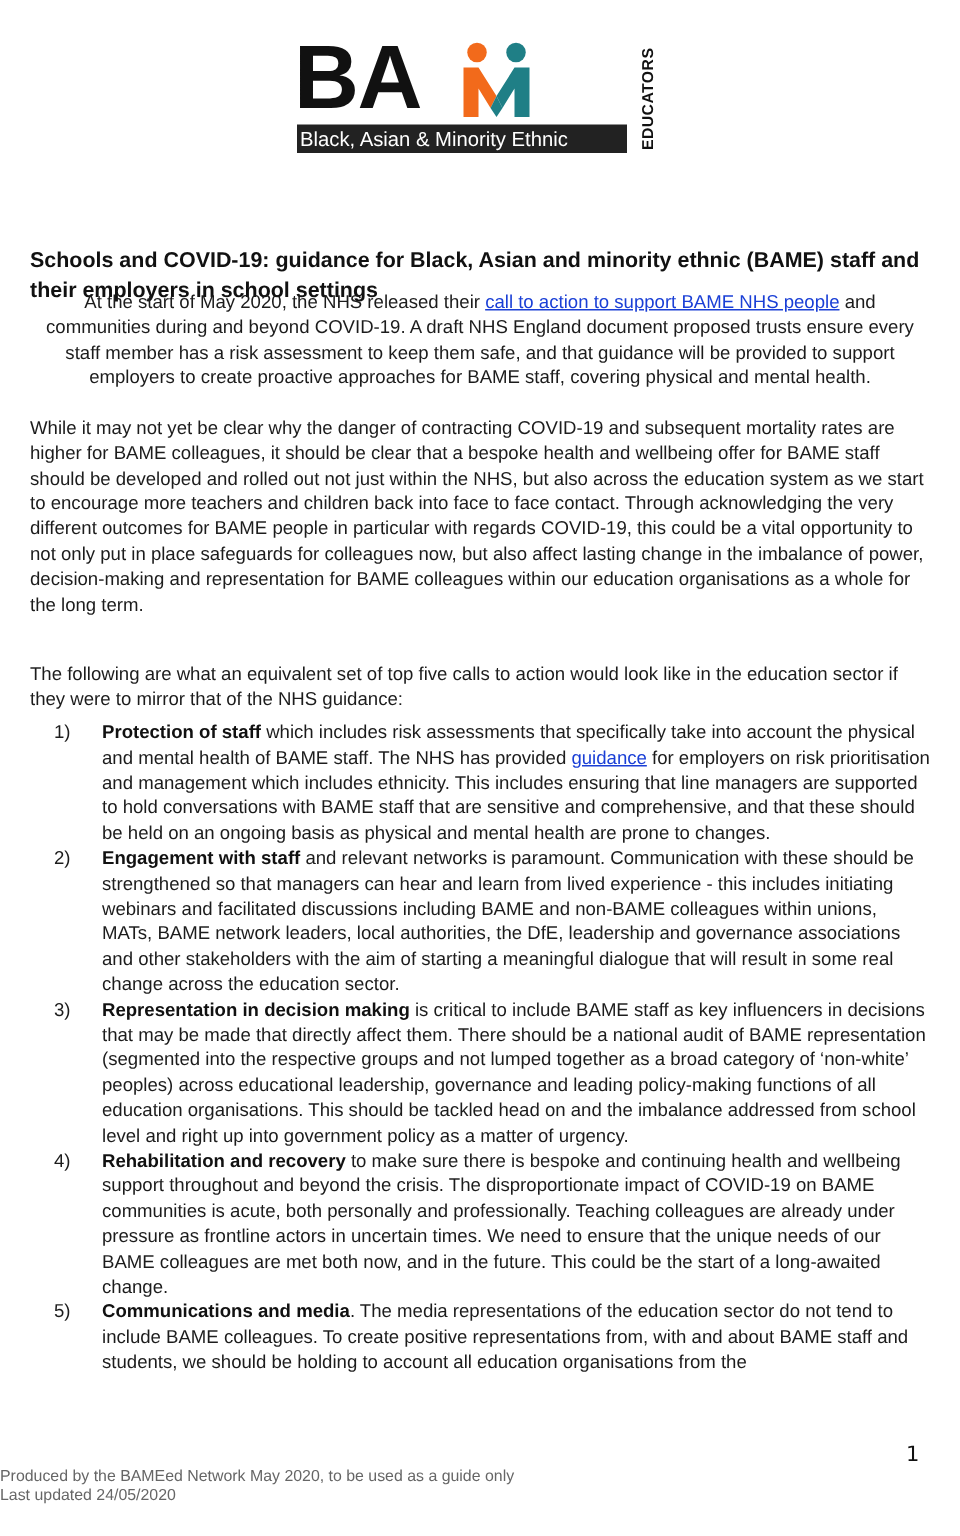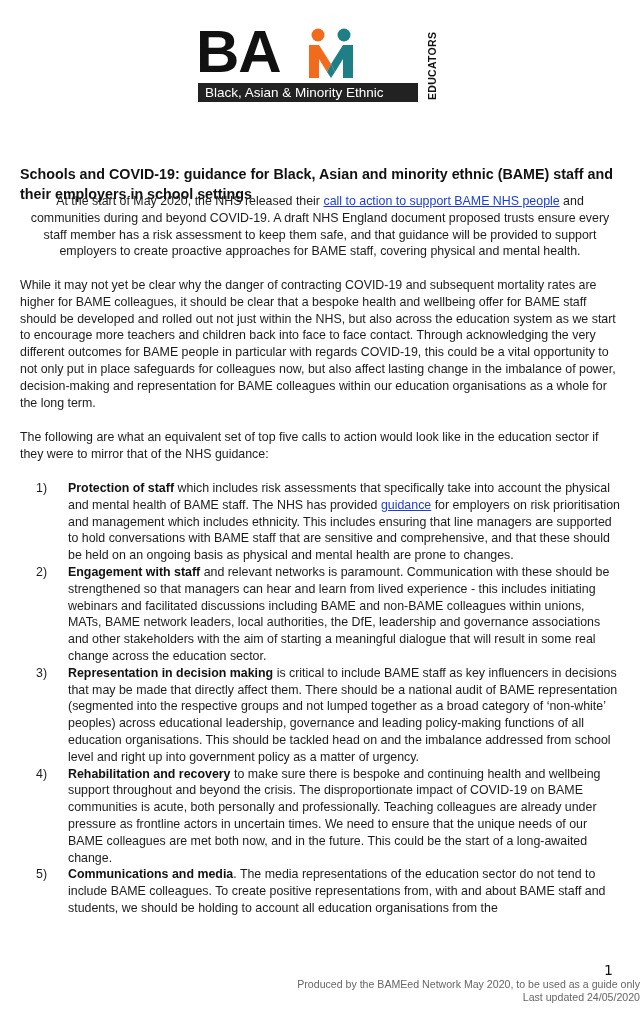--- a/index.html
+++ b/index.html
@@ -5,37 +5,37 @@
   html, body { margin: 0; padding: 0; background: #ffffff; }
   body { width: 640px; height: 1024px; overflow: hidden; position: relative;
          font-family: "Liberation Sans", sans-serif; color: #1a1a1a; }
   .logo { position: absolute; left: 196px; top: 22px; width: 244px; height: 82px; }
   .logo-word { position: absolute; left: 0; top: 0; height: 56px; display: flex; align-items: flex-end;
                font-family: "Liberation Sans", sans-serif; font-weight: bold; font-size: 60px;
                line-height: 52px; color: #111; letter-spacing: -1px; gap: 24px; }
   .logo-word span { display: inline-block; }
   .logo-m { width: 50px; height: 52px; position: relative; display: inline-block; margin: 0 1px; }
   .logo-sub { position: absolute; left: 2px; top: 61px; width: 220px; height: 19px; background: #222;
-              color: #fff; font-size: 13.5px; line-height: 19px; padding-left: 7px; box-sizing: border-box;
+              color: #fff; font-size: 13.5px; line-height: 19px; padding-left: 2px; box-sizing: border-box;
               white-space: nowrap; }
   .logo-edu { position: absolute; left: 228px; top: 6px; width: 16px; height: 76px;
               writing-mode: vertical-rl; transform: rotate(180deg); font-weight: bold; font-size: 10.5px;
               line-height: 16px; text-align: center; letter-spacing: 0.3px; color: #111; }
   .title { position: absolute; left: 20px; top: 133px; width: 600px; font-weight: bold; font-size: 14.3px;
            line-height: 20px; color: #111; margin-top: 31px; }
   .para { position: absolute; left: 20px; width: 600px; font-size: 12.4px; line-height: 16.8px; color: #1c1c1c; }
   .para a, .list a { color: #1a3fd6; text-decoration: underline; }
   .list { position: absolute; left: 36px; top: 480px; width: 584px; margin: 0; padding: 0; list-style: none;
           font-size: 12.4px; line-height: 16.8px; color: #1c1c1c; }
   .list li { position: relative; padding-left: 32px; }
   .list .num { position: absolute; left: 0; top: 0; }
   .list b { color: #111; }
   .page-num { position: absolute; left: 604px; top: 962px; font-size: 14px; color: #111;
               font-family: "DejaVu Sans", sans-serif; }
-  .footer { position: absolute; left: 0; top: 978px; width: 640px; text-align: right; font-size: 10.6px;
+  .footer { position: absolute; left: 0; top: 978px; width: 640px; text-align: left; font-size: 10.6px;
             line-height: 13px; color: #666; }
 </style>
 </head>
 <body>
 
 <div class="logo">
   <div class="logo-word">
     <span>BA</span>
     <span class="logo-m">
       <svg width="50" height="52" viewBox="0 0 50 52">
@@ -52,21 +52,21 @@
 </div>
 
 <div class="title">Schools and COVID-19: guidance for Black, Asian and minority ethnic (BAME) staff and their employers in school settings</div>
 
 <div class="para" style="top:193px;text-align:center;">
   <span>At the start of May 2020, the NHS released their </span><a href="#">call to action to support BAME NHS people</a><span> and communities during and beyond COVID-19. A draft NHS England document proposed trusts ensure every staff member has a risk assessment to keep them safe, and that guidance will be provided to support employers to create proactive approaches for BAME staff, covering physical and mental health.</span>
 </div>
 
 <div class="para" style="top:277px;">While it may not yet be clear why the danger of contracting COVID-19 and subsequent mortality rates are higher for BAME colleagues, it should be clear that a bespoke health and wellbeing offer for BAME staff should be developed and rolled out not just within the NHS, but also across the education system as we start to encourage more teachers and children back into face to face contact. Through acknowledging the very different outcomes for BAME people in particular with regards COVID-19, this could be a vital opportunity to not only put in place safeguards for colleagues now, but also affect lasting change in the imbalance of power, decision-making and representation for BAME colleagues within our education organisations as a whole for the long term.</div>
 
-<div class="para" style="top:429px;">The following are what an equivalent set of top five calls to action would look like in the education sector if they were to mirror that of the NHS guidance:</div>
+<div class="para" style="top:441px;">The following are what an equivalent set of top five calls to action would look like in the education sector if they were to mirror that of the NHS guidance:</div>
 
 <ol class="list">
   <li>
     <span class="num">1)</span>
     <b>Protection of staff</b><span> which includes risk assessments that specifically take into account the physical and mental health of BAME staff. The NHS has provided </span><a href="#">guidance</a><span> for employers on risk prioritisation and management which includes ethnicity. This includes ensuring that line managers are supported to hold conversations with BAME staff that are sensitive and comprehensive, and that these should be held on an ongoing basis as physical and mental health are prone to changes.</span>
   </li>
   <li>
     <span class="num">2)</span>
     <b>Engagement with staff</b><span> and relevant networks is paramount. Communication with these should be strengthened so that managers can hear and learn from lived experience - this includes initiating webinars and facilitated discussions including BAME and non-BAME colleagues within unions, MATs, BAME network leaders, local authorities, the DfE, leadership and governance associations and other stakeholders with the aim of starting a meaningful dialogue that will result in some real change across the education sector.</span>
   </li>

